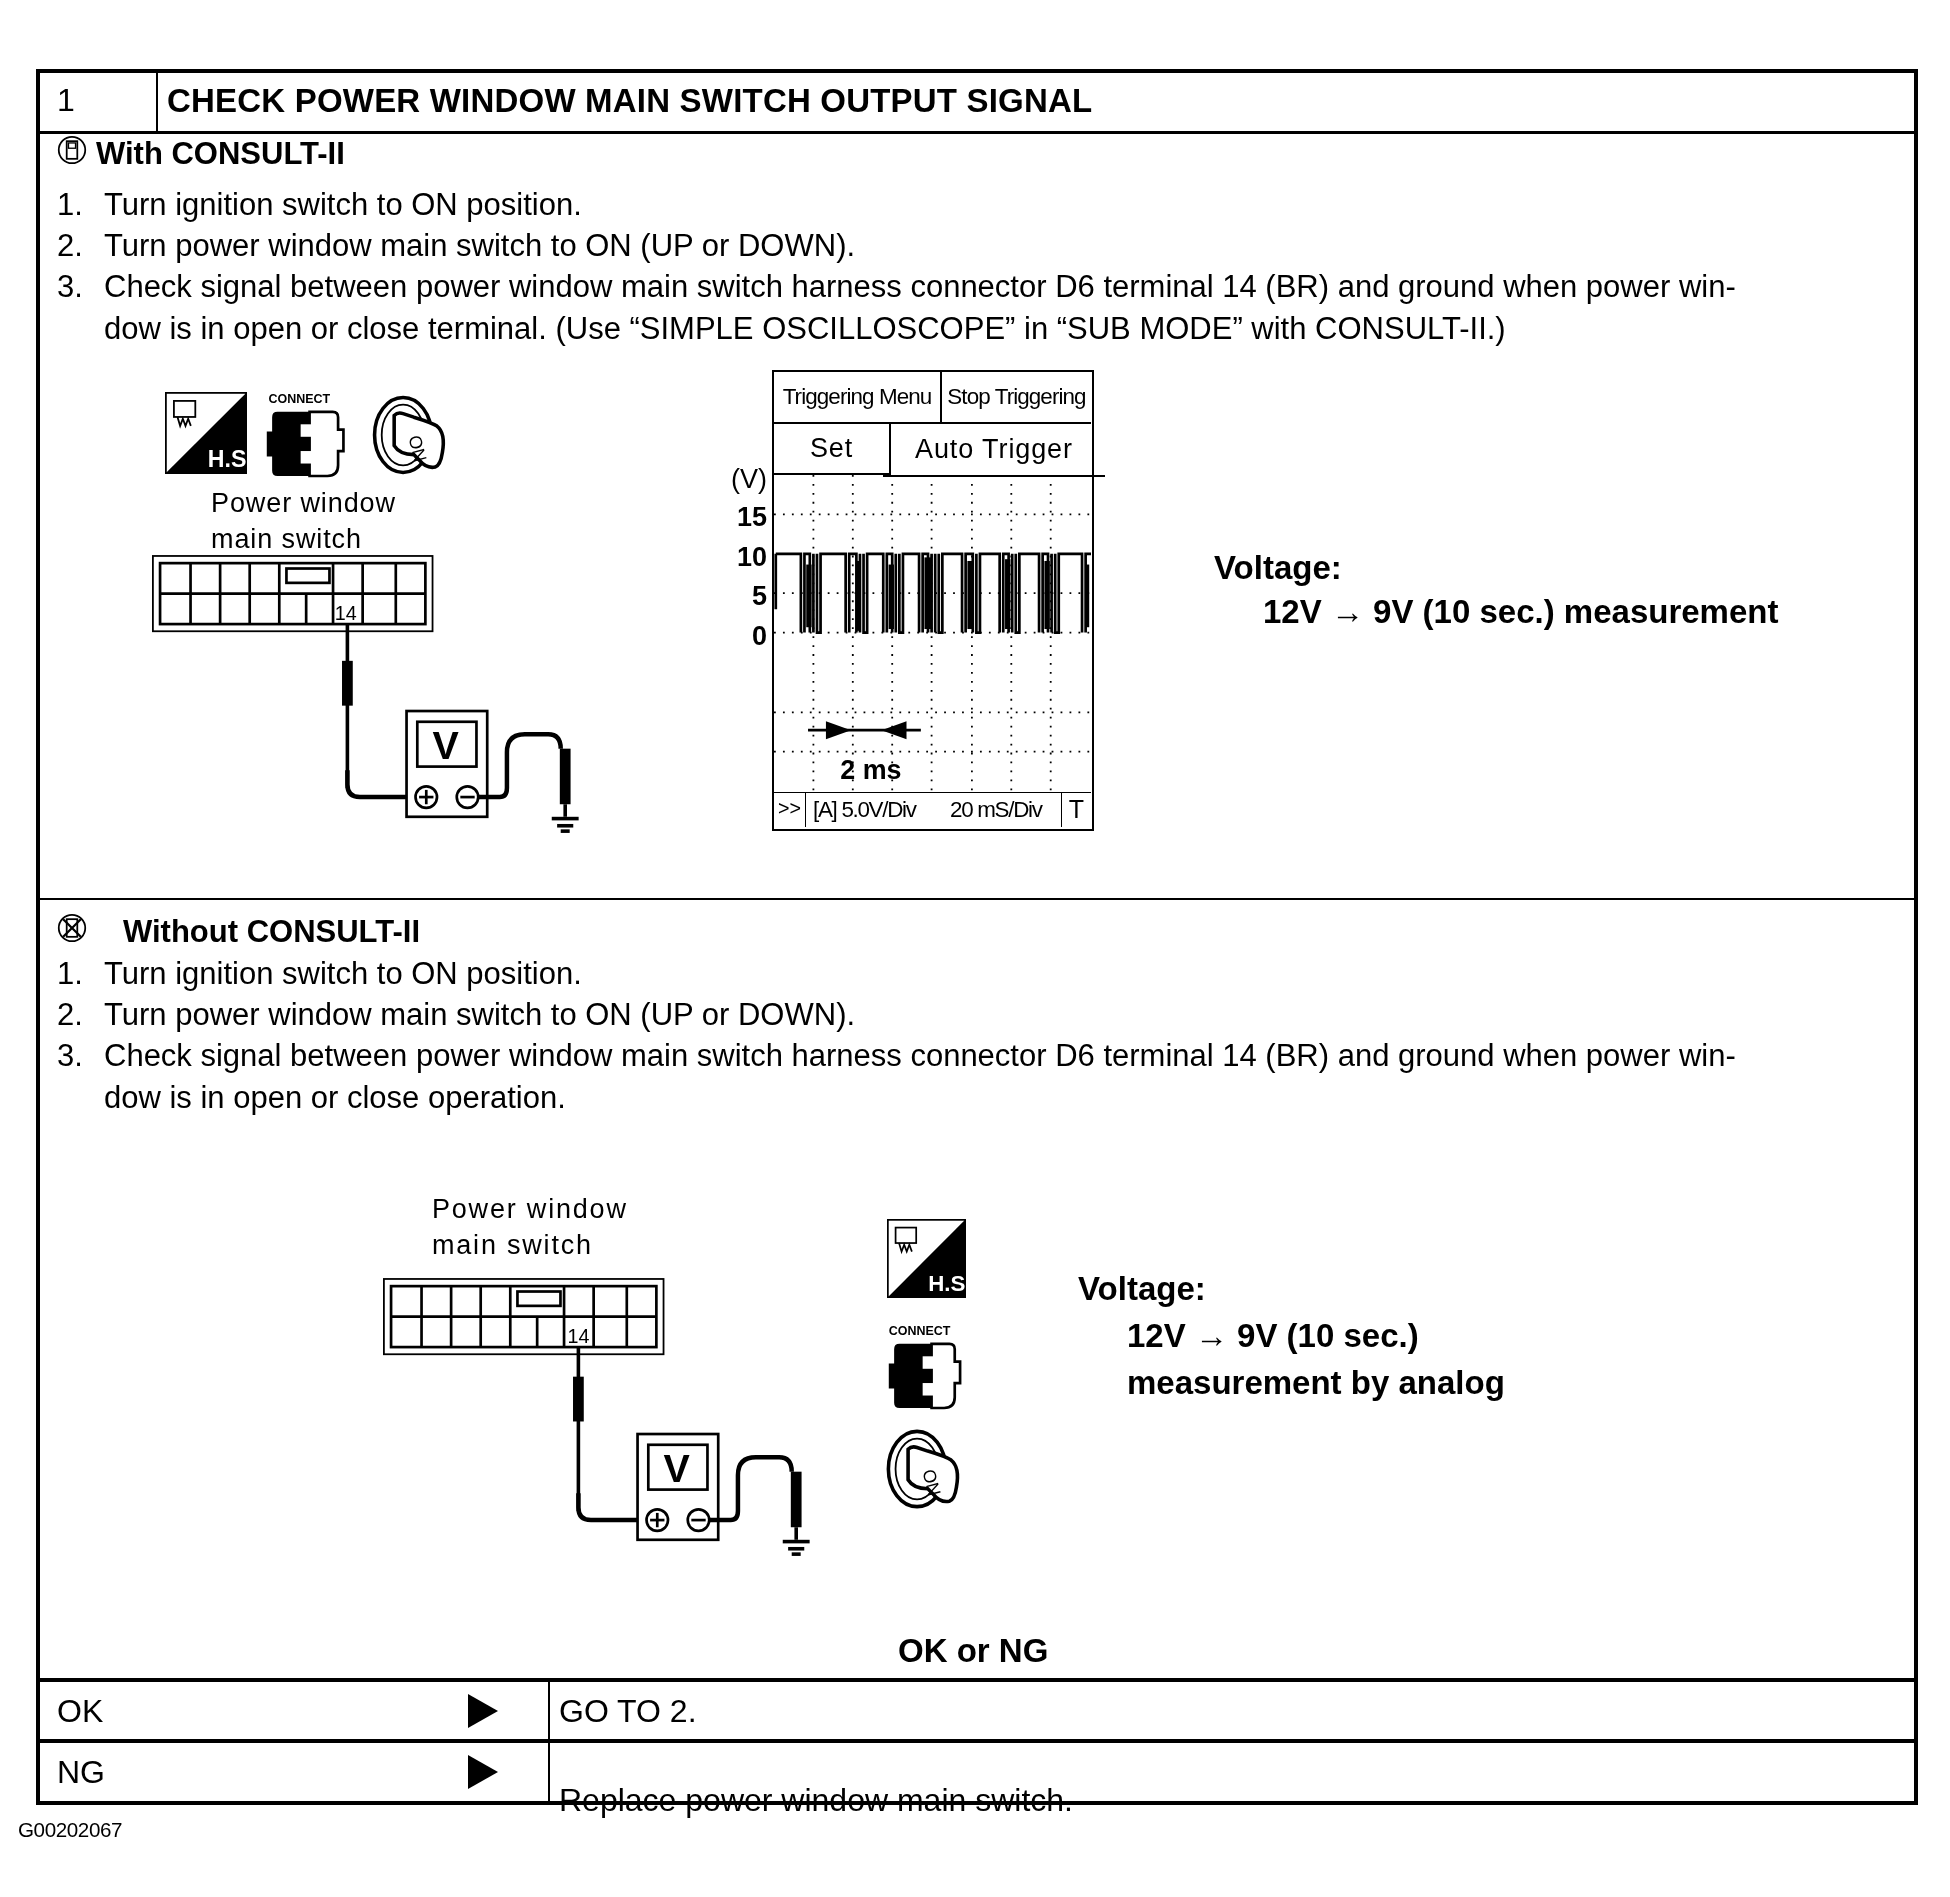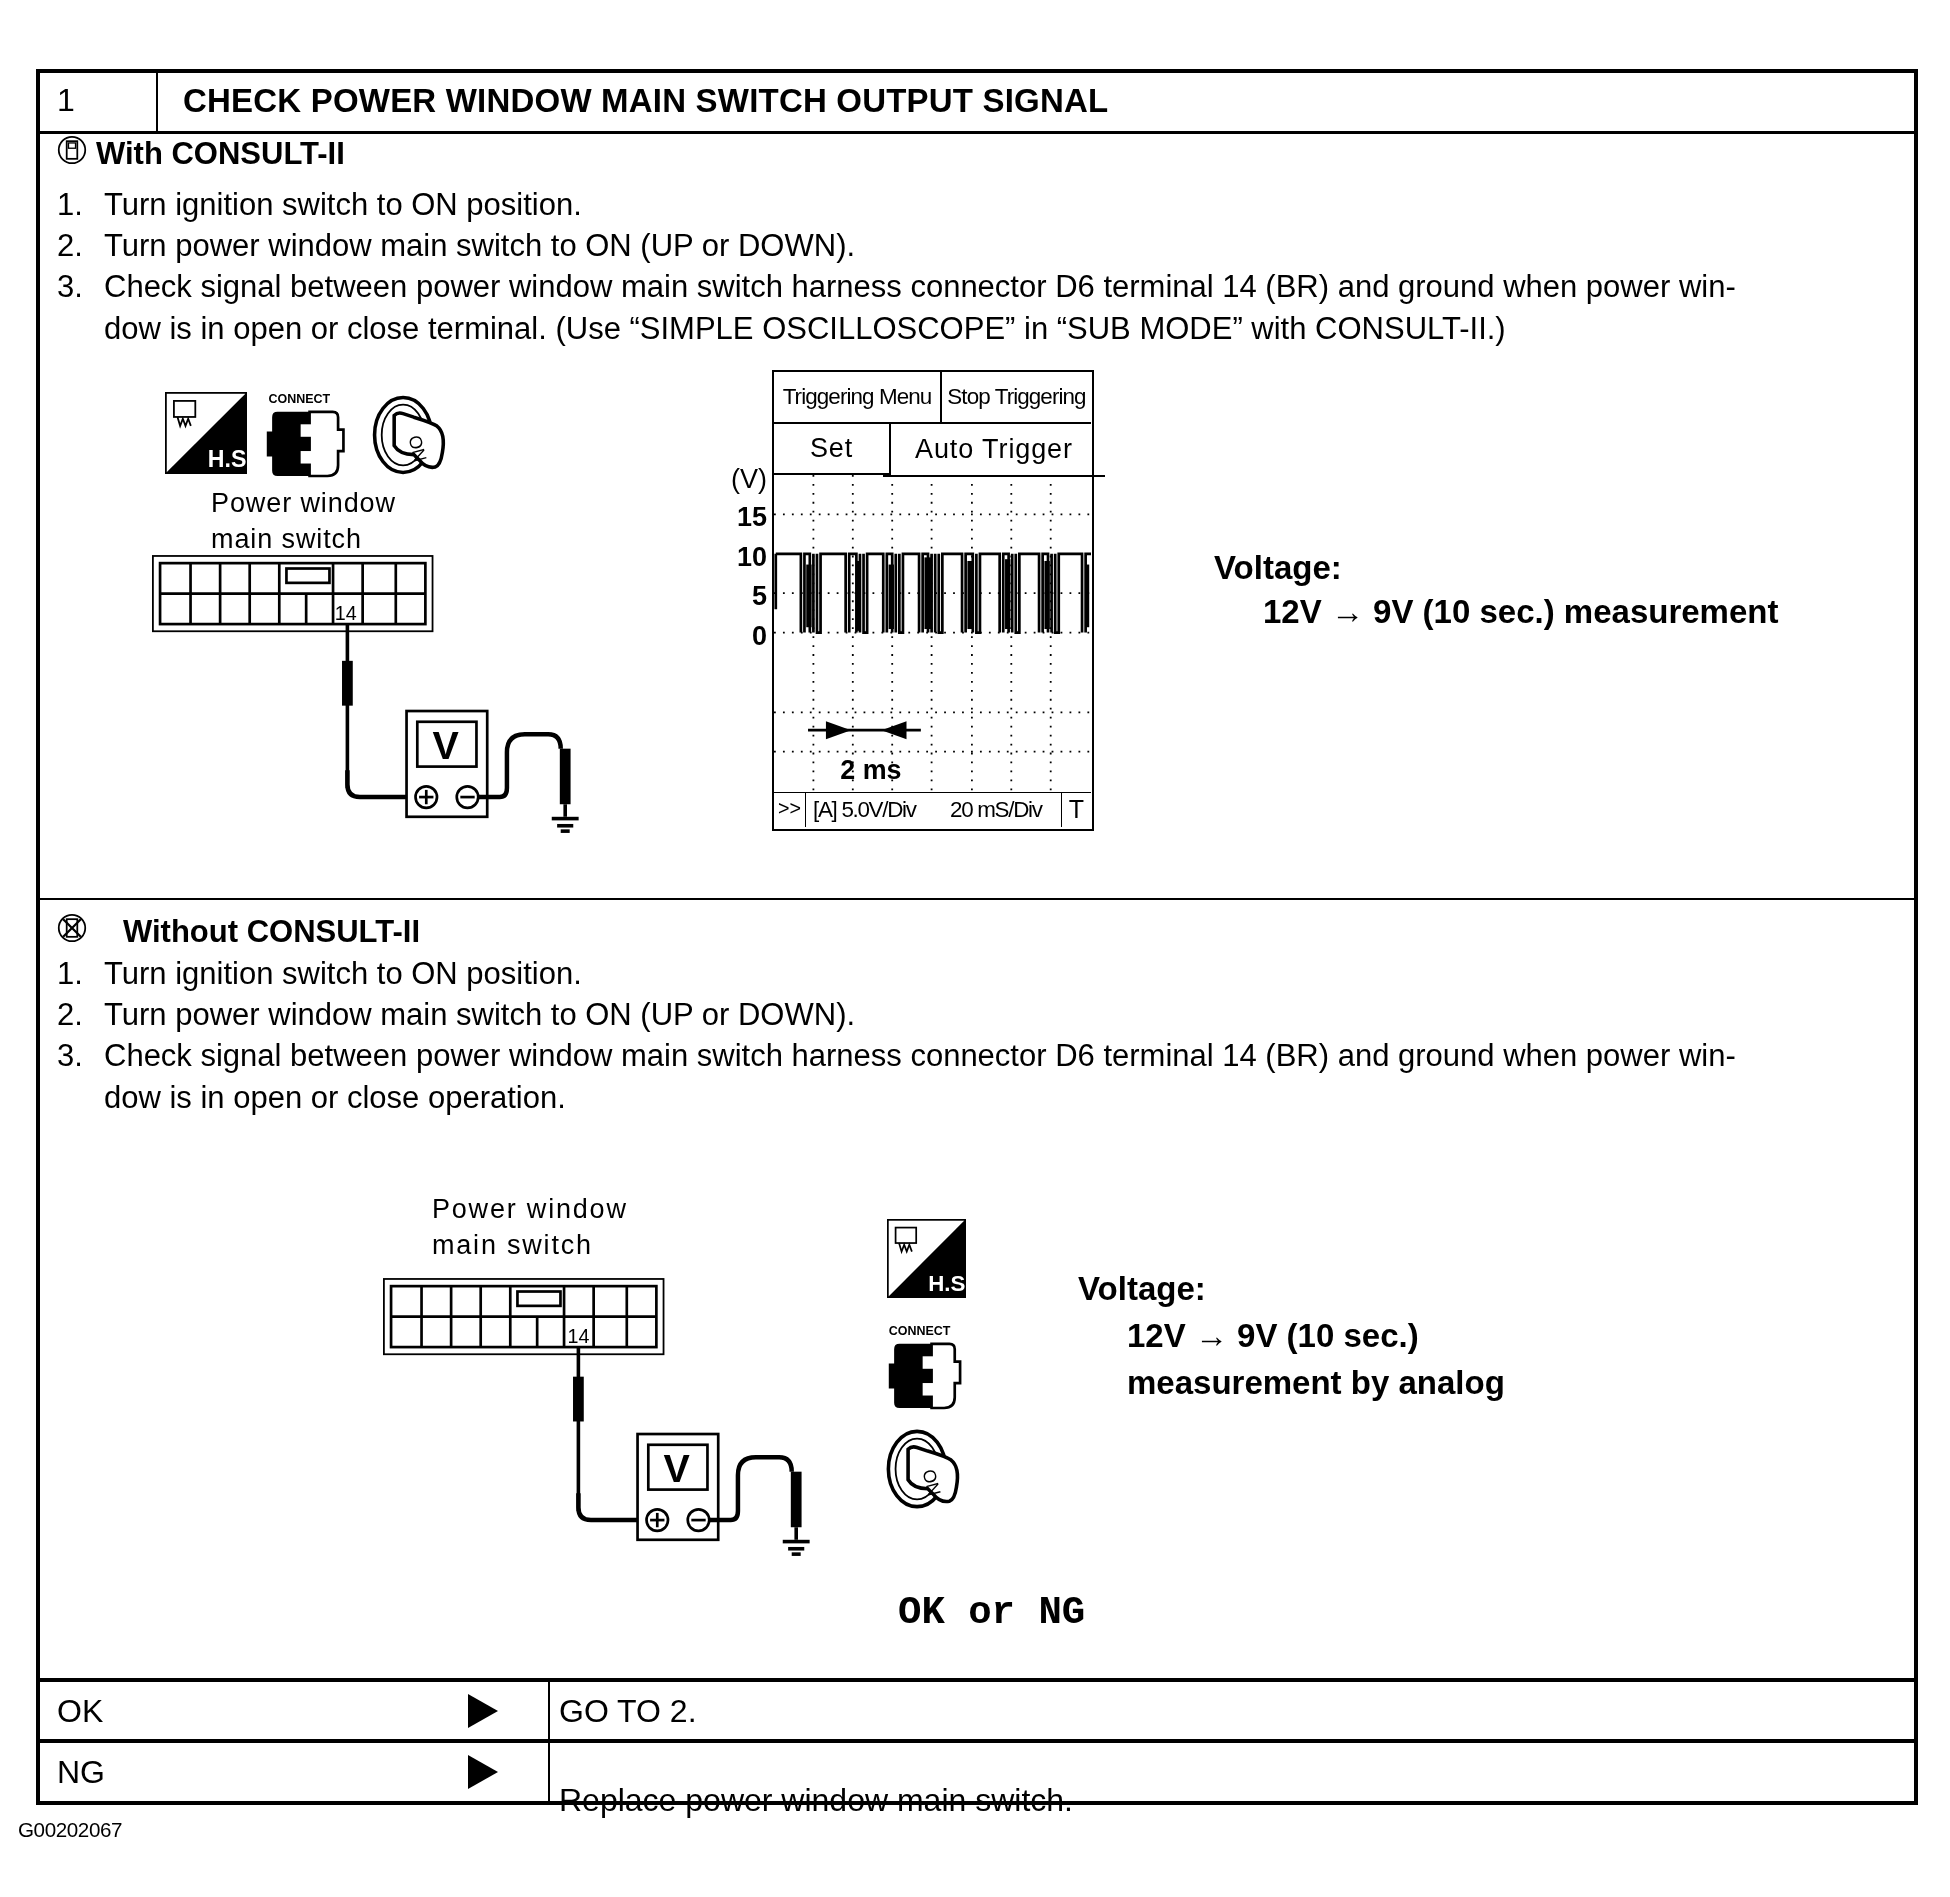--- a/index.html
+++ b/index.html
@@ -4,21 +4,21 @@
 <style>
   html, body { margin: 0; padding: 0; background: #ffffff; }
   body { width: 1951px; height: 1898px; position: relative; overflow: hidden;
          font-family: "Liberation Sans", "DejaVu Sans", sans-serif; color: #000; }
   .abs { position: absolute; }
   .frame { position: absolute; left: 36px; top: 69px; width: 1882px; height: 1736px;
            border: 4.5px solid #000; box-sizing: border-box; }
   .hline { position: absolute; height: 2.7px; background: #000; }
   .vline { position: absolute; width: 1.8px; background: #000; }
   .hdr-num { position: absolute; left: 57px; top: 82px; font-size: 32px; }
-  .hdr-title { position: absolute; left: 167px; top: 82px; font-size: 33px; font-weight: bold; letter-spacing: 0.2px; margin-left: 16px; }
+  .hdr-title { position: absolute; left: 167px; top: 82px; font-size: 33px; font-weight: bold; letter-spacing: 0.2px; }
   .sec-title { position: absolute; font-size: 31px; font-weight: bold; display: flex; align-items: center; gap: 9px; }
   .step { position: absolute; font-size: 31px; line-height: 41px; white-space: nowrap; }
   .step .n { display: inline-block; width: 47px; }
   .cont { position: absolute; font-size: 31px; white-space: nowrap; }
   .lbl { position: absolute; font-size: 27px; text-align: left; line-height: 36px; letter-spacing: 0.9px; }
   .bold { font-weight: bold; }
   .volt { position: absolute; font-size: 33px; font-weight: bold; line-height: 44px; }
   .scope { position: absolute; left: 772px; top: 370px; width: 322px; height: 461px; border: 2.7px solid #000; box-sizing: border-box; }
   .scope .cell { position: absolute; border-right: 2.7px solid #000; border-bottom: 2.7px solid #000; box-sizing: border-box;
                  display: flex; align-items: center; justify-content: center; }
@@ -280,21 +280,21 @@
     <text x="44" y="64" font-family="Liberation Sans, sans-serif" font-size="20" transform="rotate(75 54 56)">ON</text>
   </svg>
 </div>
 
 <div class="volt" style="left:1078px; top:1265px; line-height:47px;">
   <div>Voltage:</div>
   <div style="padding-left:49px;">12V → 9V (10 sec.)</div>
   <div style="padding-left:49px;">measurement by analog</div>
 </div>
 
-<div class="abs bold" style="left:898px; top:1591px; font-size:39px;font-family:Liberation Mono, monospace;">OK or NG</div>
+<div class="abs bold" style="left:898px; top:1632px; font-size:33px;">OK or NG</div>
 
 <div class="hline" style="left:36px; top:1678px; width:1882px; height:3.6px;"></div>
 <div class="hline" style="left:36px; top:1739px; width:1882px; height:3.6px;"></div>
 <div class="vline" style="left:548px; top:1680px; height:122px;"></div>
 
 <div class="okng" style="left:57px; top:1693px;">OK</div>
 <div class="arrow" style="left:468px; top:1694px;"></div>
 <div class="okng" style="left:559px; top:1693px;">GO TO 2.</div>
 
 <div class="okng" style="left:57px; top:1754px;">NG</div>

